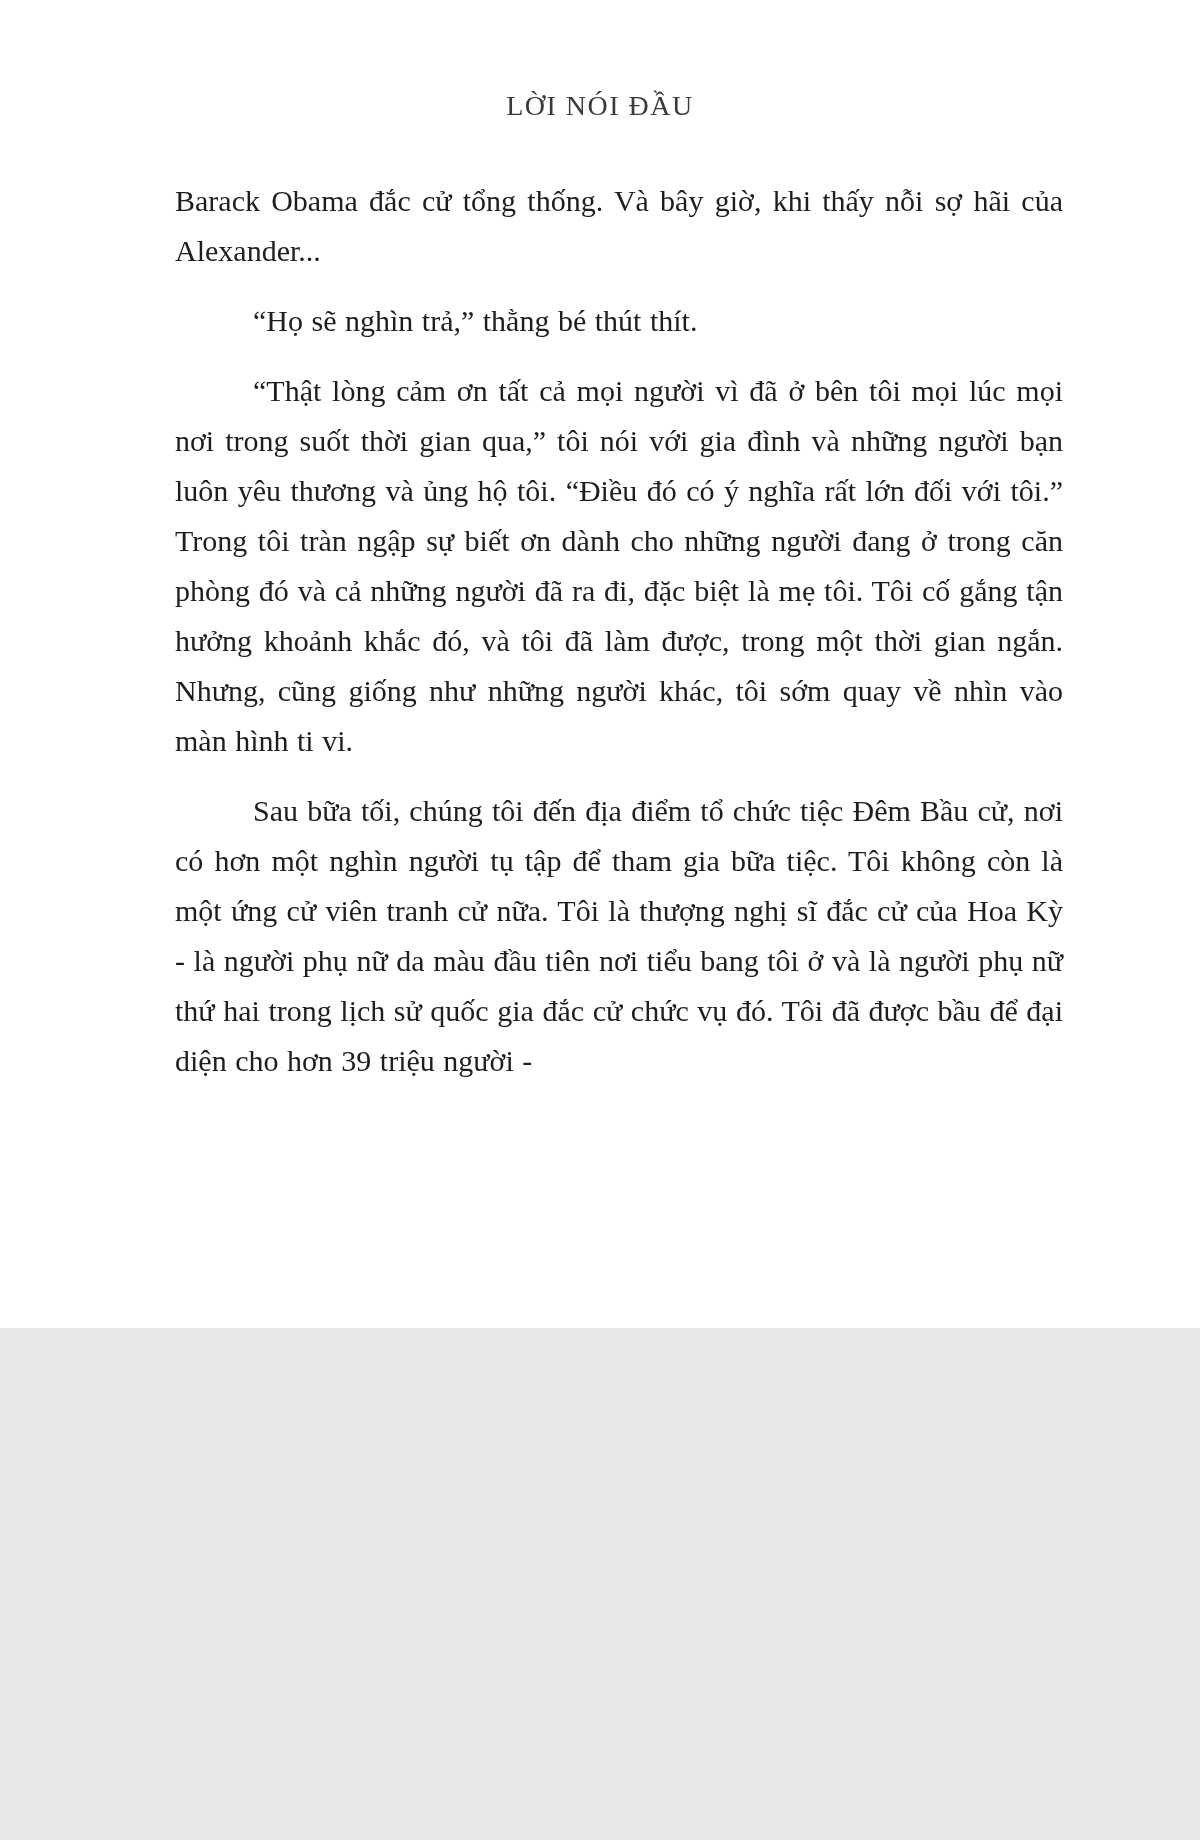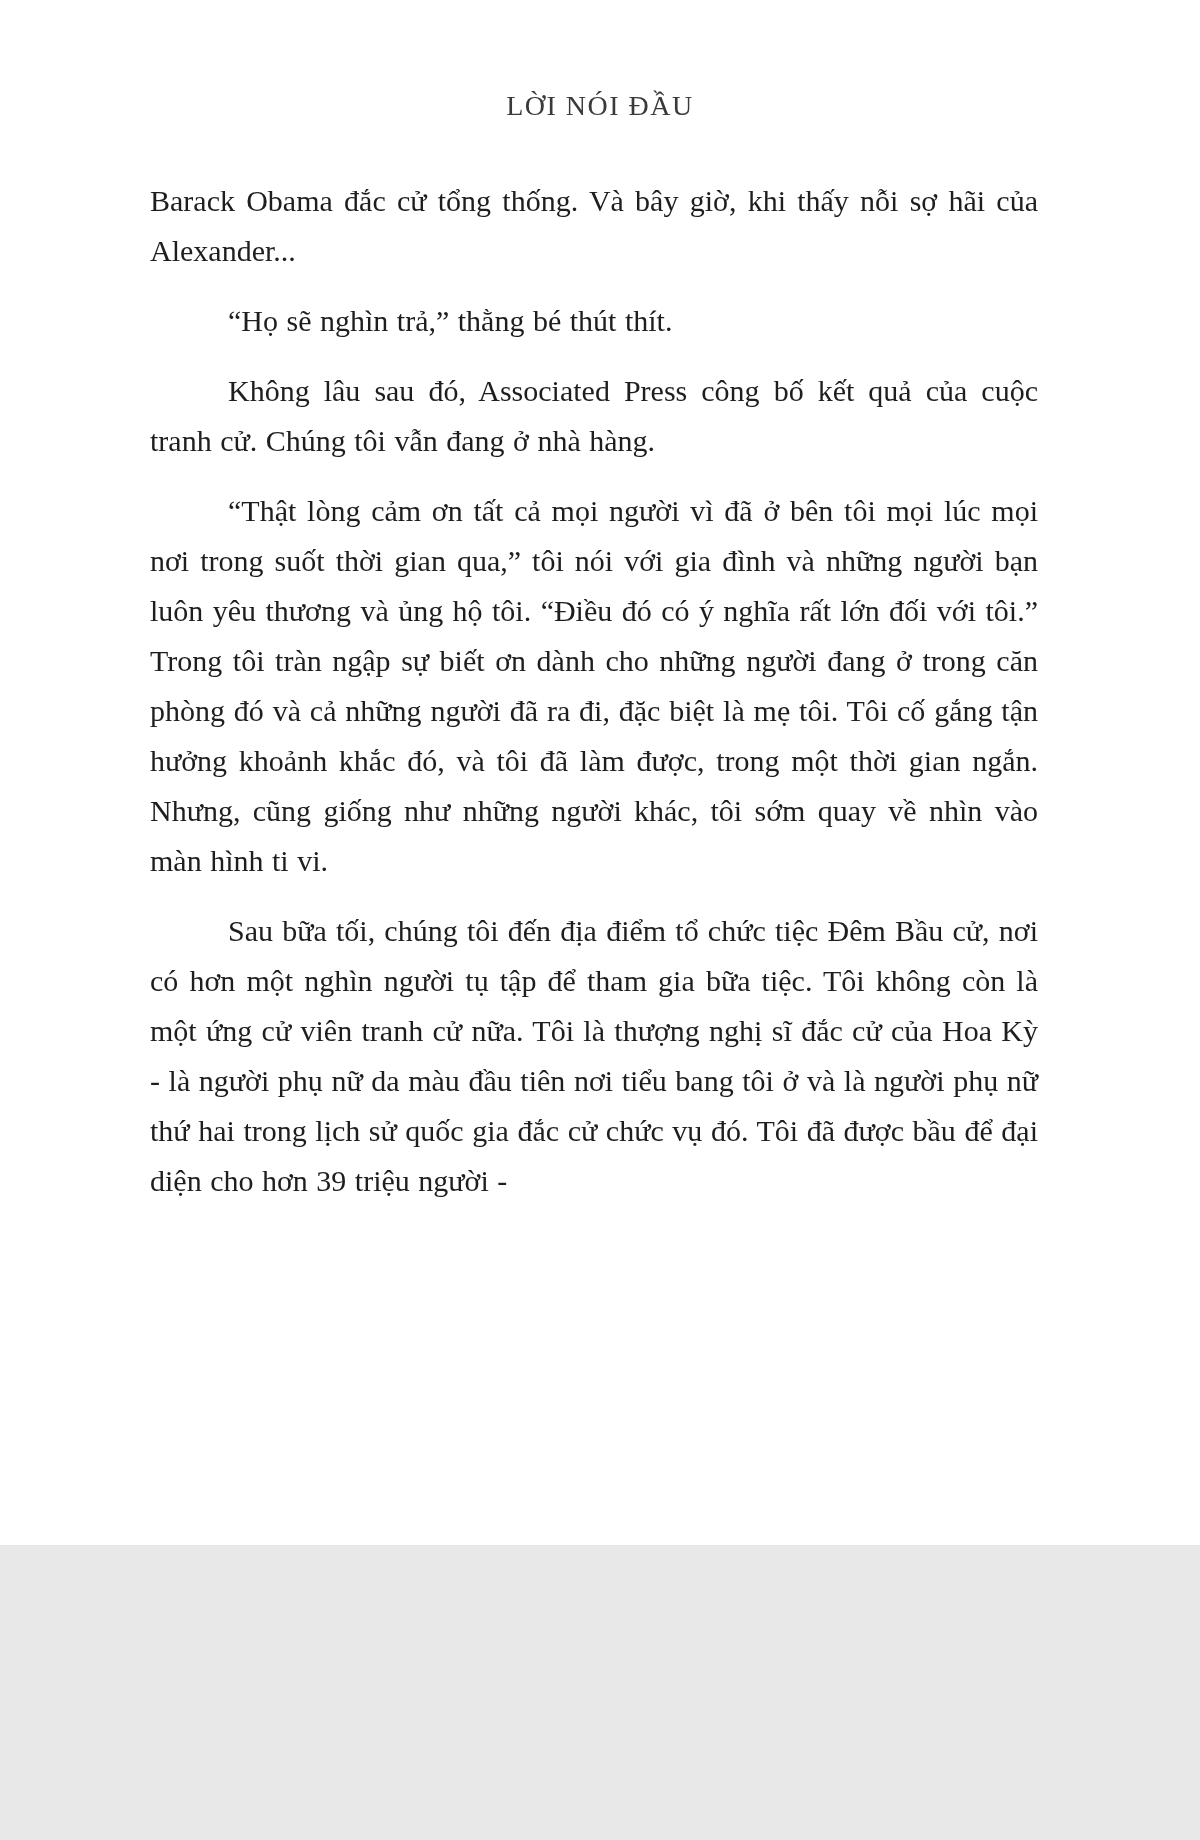--- a/index.html
+++ b/index.html
@@ -3,21 +3,21 @@
 <meta charset="utf-8">
 <style>
   html, body {
     margin: 0;
     padding: 0;
     background: #e8e8e8;
   }
   .page {
     position: relative;
     width: 1200px;
-    height: 1545px;
+    height: 1328px;
     margin: 0 auto;
     background: #ffffff;
     overflow: hidden;
     font-family: "Liberation Serif", "DejaVu Serif", serif;
   }
   .page-header {
     position: absolute;
     top: 92px;
     left: 0;
     width: 100%;
@@ -27,21 +27,21 @@
     margin: 0;
     font-size: 28px;
     font-weight: normal;
     letter-spacing: 1.5px;
     color: #3a3a3a;
     line-height: 1;
   }
   .body-text {
     position: absolute;
     top: 176px;
-    left: 150px;
+    left: 175px;
     width: 888px;
     color: #1e1e1e;
   }
   .body-text p {
     margin: 0;
     font-size: 30px;
     line-height: 50px;
     text-align: justify;
     text-justify: inter-word;
     text-indent: 78px;
@@ -82,21 +82,20 @@
 
 <div class="page">
 
   <header class="page-header">
     <h1 class="chapter-title">LỜI NÓI ĐẦU</h1>
   </header>
 
   <main class="body-text">
     <p class="opening">Barack Obama đắc cử tổng thống. Và bây giờ, khi thấy nỗi sợ hãi của Alexander...</p>
     <p>“Họ sẽ nghìn trả,” thằng bé thút thít.</p>
-    <p>Không lâu sau đó, Associated Press công bố kết quả của cuộc tranh cử. Chúng tôi vẫn đang ở nhà hàng.</p>
     <p>“Thật lòng cảm ơn tất cả mọi người vì đã ở bên tôi mọi lúc mọi nơi trong suốt thời gian qua,” tôi nói với gia đình và những người bạn luôn yêu thương và ủng hộ tôi. “Điều đó có ý nghĩa rất lớn đối với tôi.” Trong tôi tràn ngập sự biết ơn dành cho những người đang ở trong căn phòng đó và cả những người đã ra đi, đặc biệt là mẹ tôi. Tôi cố gắng tận hưởng khoảnh khắc đó, và tôi đã làm được, trong một thời gian ngắn. Nhưng, cũng giống như những người khác, tôi sớm quay về nhìn vào màn hình ti vi.</p>
     <p>Sau bữa tối, chúng tôi đến địa điểm tổ chức tiệc Đêm Bầu cử, nơi có hơn một nghìn người tụ tập để tham gia bữa tiệc. Tôi không còn là một ứng cử viên tranh cử nữa. Tôi là thượng nghị sĩ đắc cử của Hoa Kỳ - là người phụ nữ da màu đầu tiên nơi tiểu bang tôi ở và là người phụ nữ thứ hai trong lịch sử quốc gia đắc cử chức vụ đó. Tôi đã được bầu để đại diện cho hơn 39 triệu người -</p>
   </main>
 
   <footer class="page-footer">
     <span class="footer-dot">•</span>
     <span class="page-number">9</span>
     <span class="footer-dot">•</span>
   </footer>
 

